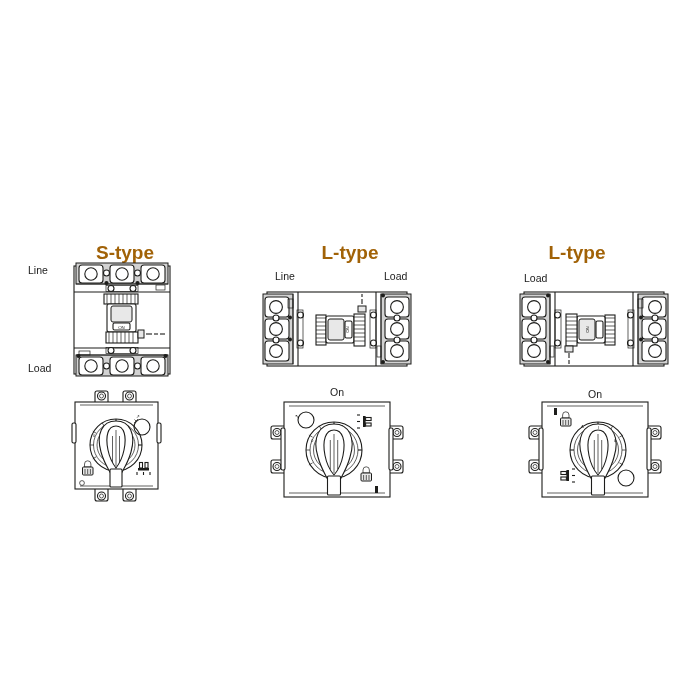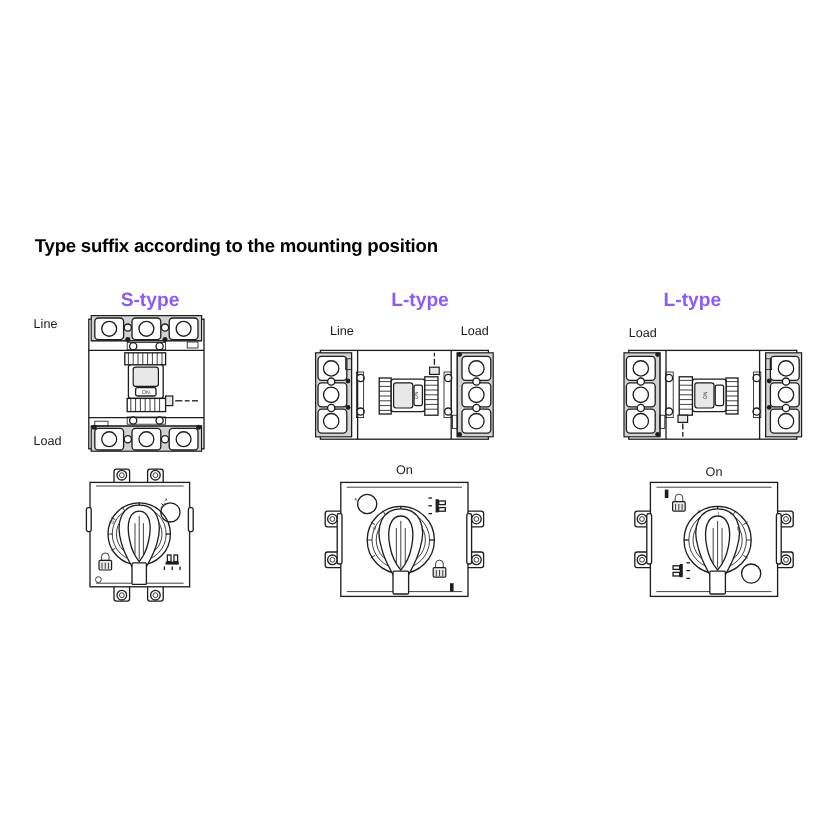--- a/index.html
+++ b/index.html
@@ -30,23 +30,23 @@
     font-size: 15.5px;
     font-weight: bold;
     letter-spacing: -0.2px;
     color: #000;
     white-space: nowrap;
   }
 
   
   .col-head {
     position: absolute;
-    font-size: 16px;
+    font-size: 19px;
     font-weight: bold;
-    color: #8b5cf6;
+    color: #a16207;
     white-space: nowrap;
     text-align: center;
   }
   .col-head.c1 { left: 60px;  top: 242px; width: 130px; }
   .col-head.c2 { left: 285px; top: 242px; width: 130px; }
   .col-head.c3 { left: 512px; top: 242px; width: 130px; }
 
   
   .port-label {
     position: absolute;
@@ -68,21 +68,20 @@
   svg .fillW{ fill:#ffffff; stroke:#1d1d1b; stroke-width:1.1; }
   svg .fillG{ fill:#e8e8e8; stroke:#1d1d1b; stroke-width:1.0; }
   svg .fillGd{ fill:#d2d2d2; stroke:#1d1d1b; stroke-width:1.0; }
   svg .fillK{ fill:#1d1d1b; stroke:none; }
 </style>
 </head>
 <body style="background: rgb(255, 255, 255);">
 
 <div class="page">
 
-  <div class="title">Type suffix according to the mounting position</div>
 
   <div class="col-head c1">S-type</div>
   <div class="col-head c2">L-type</div>
   <div class="col-head c3">L-type</div>
 
   <div class="port-label" style="left:28px; top:264px;">Line</div>
   <div class="port-label" style="left:28px; top:362px;">Load</div>
 
   <div class="port-label" style="left:275px; top:270px;">Line</div>
   <div class="port-label" style="left:384px; top:270px;">Load</div>

